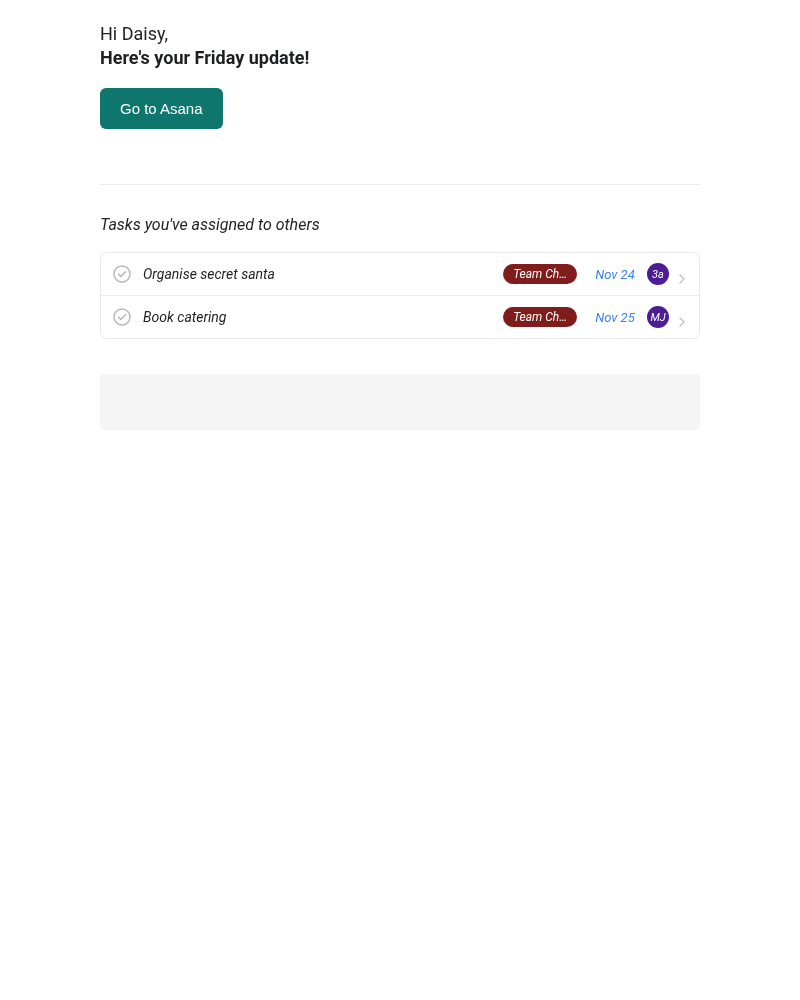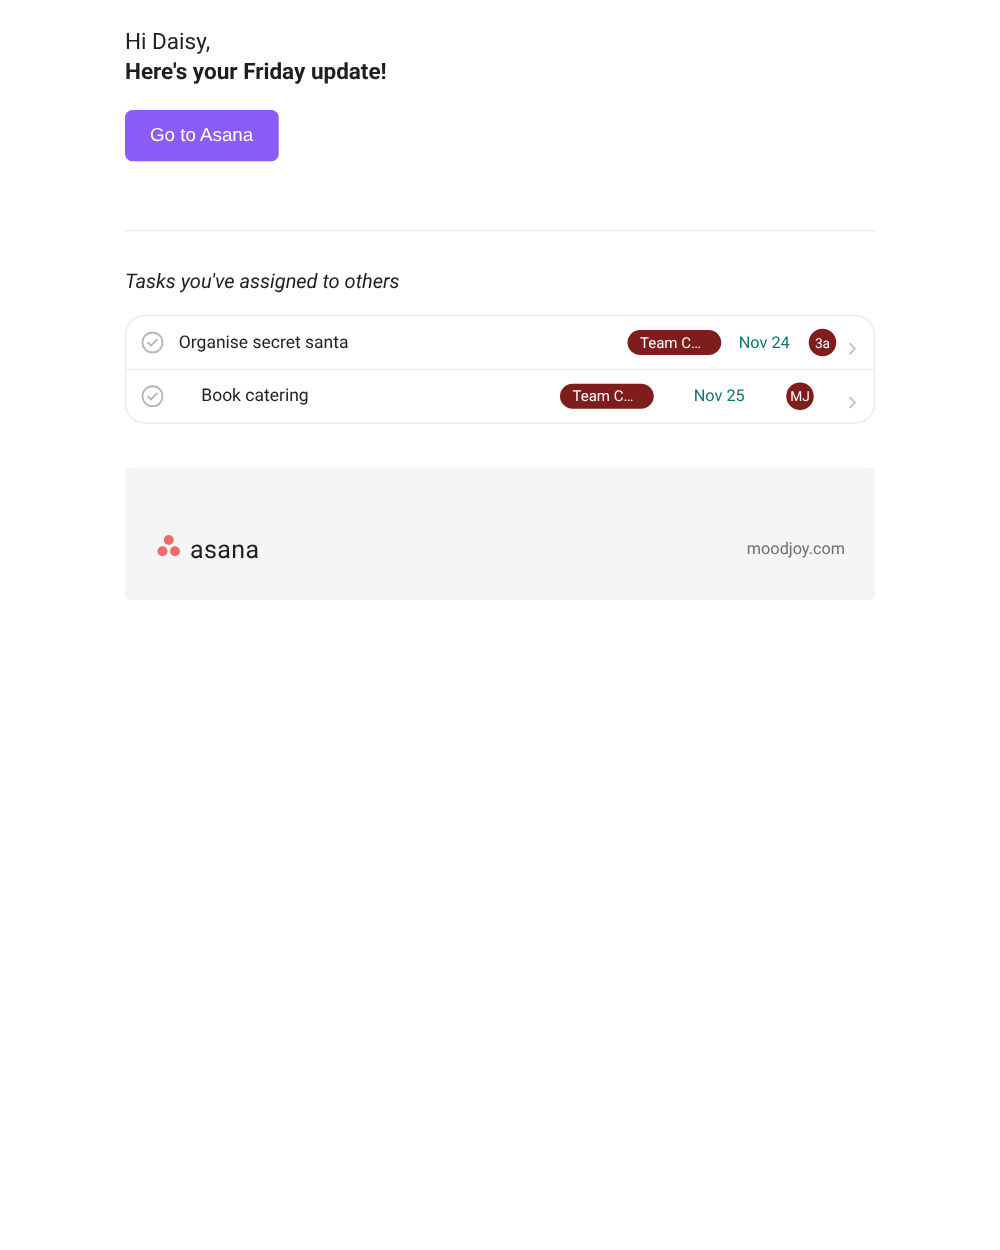--- a/index.html
+++ b/index.html
@@ -27,21 +27,21 @@
       color: #1e1f21;
       line-height: 1.5;
     }
     .update-title {
       font-size: 18px;
       font-weight: 700;
       color: #1e1f21;
     }
     .cta-button {
       display: inline-block;
-      background: #8b5cf6;
+      background: #0f766e;
       color: #ffffff;
       font-size: 15px;
       font-weight: 500;
       padding: 12px 20px;
       border-radius: 6px;
       text-decoration: none;
       border: none;
       cursor: pointer;
       margin-top: 20px;
     }
@@ -52,33 +52,33 @@
     }
     .section-title {
       font-size: 16px;
       font-weight: 400;
       color: #1e1f21;
       margin-bottom: 18px;
       font-style: italic;
     }
     .task-list {
       border: 1px solid #e8e8e9;
-      border-radius: 16px;
+      border-radius: 6px;
       overflow: hidden;
+      font-style: italic;
     }
     .task-row {
       display: flex;
       align-items: center;
       padding: 10px 12px;
       border-bottom: 1px solid #e8e8e9;
       cursor: pointer;
     }
     .task-row:last-child {
       border-bottom: none;
-      gap: 18px;
     }
     .check-icon {
       width: 18px;
       height: 18px;
       flex-shrink: 0;
       margin-right: 12px;
     }
     .check-circle {
       fill: none;
       stroke: #b7b7b9;
@@ -103,29 +103,30 @@
       padding: 3px 10px;
       border-radius: 10px;
       white-space: nowrap;
       overflow: hidden;
       text-overflow: ellipsis;
       max-width: 75px;
       margin-right: 14px;
     }
     .due-date {
       font-size: 13px;
-      color: #0f766e;
+      color: #3b82f6;
       margin-right: 8px;
       width: 48px;
+      text-align: center;
     }
     .avatar {
       width: 22px;
       height: 22px;
       border-radius: 50%;
-      background: #7f1d1d;
+      background: #4c1d95;
       color: #ffffff;
       font-size: 11px;
       display: flex;
       align-items: center;
       justify-content: center;
       margin-right: 8px;
     }
     .chevron-icon {
       width: 10px;
       height: 10px;
@@ -229,27 +230,14 @@
         <span class="chevron-icon">
           <svg viewBox="0 0 10 10">
             <path class="chevron-path" d="M3 1 L7 5 L3 9"></path>
           </svg>
         </span>
       </div>
     </div>
   </div>
 
   <div class="footer">
-    <div class="footer-bottom">
-      <div class="logo">
-        <span>
-          <svg class="logo-dots" viewBox="0 0 22 22">
-            <circle cx="11" cy="6" r="4" fill="#f06a6a"></circle>
-            <circle cx="6" cy="15" r="4" fill="#f06a6a"></circle>
-            <circle cx="16" cy="15" r="4" fill="#f06a6a"></circle>
-          </svg>
-        </span>
-        <span class="logo-text">asana</span>
-      </div>
-      <div class="footer-domain">moodjoy.com</div>
-    </div>
   </div>
 </div>
 
 </body></html>

